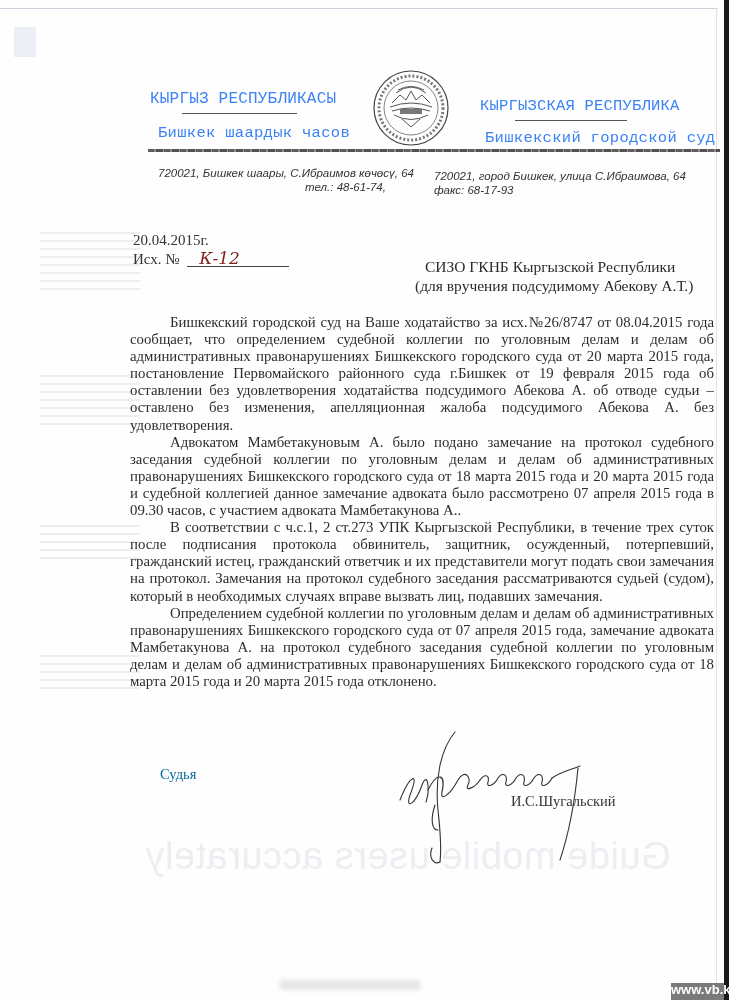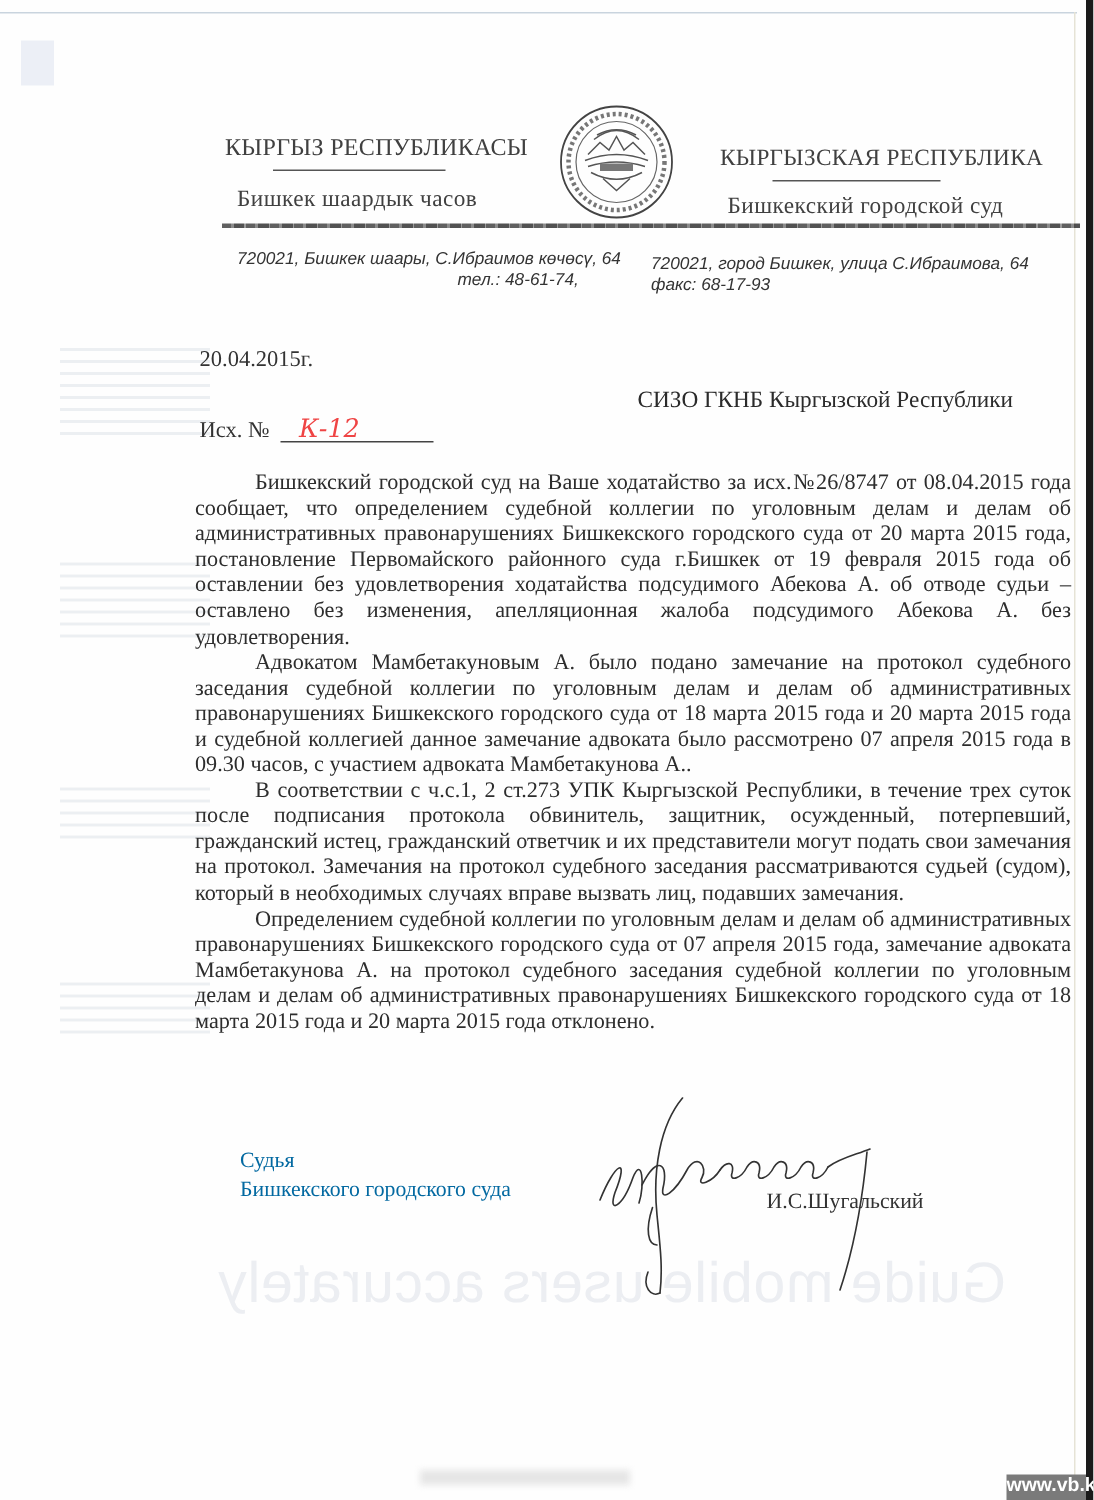--- a/index.html
+++ b/index.html
@@ -9,43 +9,43 @@
     font-family: "Liberation Serif", "DejaVu Serif", serif;
     color: #2a2a2a;
   }
   .page { position: absolute; left: 0; top: 0; width: 724px; height: 1000px; background: #fefefe; }
   .page-top-edge { position: absolute; left: 0; top: 8px; width: 718px; height: 1px; background: #c9d4de; }
   .page-right-edge { position: absolute; left: 716px; top: 8px; width: 1px; height: 992px; background: #e6e3d6; }
   .scan-strip { position: absolute; left: 724px; top: 0; width: 5px; height: 1000px; background: #1a1a1a; }
   .bleed-block { position: absolute; left: 14px; top: 27px; width: 22px; height: 30px; background: #eceff6; }
 
   
-  .hdr { position: absolute; font-family: Liberation Serif, serif; color: #404040; }
+  .hdr { position: absolute; font-family: Liberation Mono, monospace; color: #3b82f6; }
   .hdr-left-title { left: 150px; top: 90px; font-size: 16px; letter-spacing: 0.2px; }
   .hdr-left-rule { position: absolute; left: 182px; top: 113px; width: 115px; height: 1px; background: #555; }
   .hdr-left-sub { left: 158px; top: 124px; font-size: 15.5px; letter-spacing: 0.3px; }
   .hdr-right-title { left: 480px; top: 97px; font-size: 15.5px; letter-spacing: 0.2px; }
   .hdr-right-rule { position: absolute; left: 515px; top: 120px; width: 112px; height: 1px; background: #555; }
   .hdr-right-sub { left: 485px; top: 129px; font-size: 15.5px; letter-spacing: 0.3px; }
   .divider { position: absolute; left: 148px; top: 149px; width: 572px; height: 3px;
     background: repeating-linear-gradient(90deg, #444 0 6px, #777 6px 8px, #333 8px 15px, #888 15px 16px); opacity: 0.85; }
   .addr { position: absolute; font-family: "Liberation Sans", "DejaVu Sans", sans-serif; font-style: italic; font-size: 11.5px; color: #333; }
   .addr-left-1 { left: 158px; top: 167px; }
   .addr-left-2 { left: 305px; top: 181px; }
   .addr-right-1 { left: 434px; top: 170px; }
   .addr-right-2 { left: 434px; top: 184px; }
 
   .seal { position: absolute; left: 372px; top: 69px; width: 78px; height: 78px; }
 
   
   .meta { position: absolute; font-size: 15px; color: #333; }
   .meta-date { left: 133px; top: 232px; }
   .meta-out { left: 133px; top: 250px; }
-  .meta-out-num { font-family: "DejaVu Serif", serif; font-style: italic; font-size: 17px; color: #ef4444;
-    display: inline-block; min-width: 90px; border-bottom: 1px solid #444; margin-left: 4px; padding-left: 12px; line-height: 16px; margin-top: 28px; }
+  .meta-out-num { font-family: "DejaVu Serif", serif; font-style: italic; font-size: 17px; color: #7f1d1d;
+    display: inline-block; min-width: 90px; border-bottom: 1px solid #444; margin-left: 4px; padding-left: 12px; line-height: 16px; }
 
   .addressee { position: absolute; left: 425px; top: 257px; font-size: 15.5px; color: #2b2b2b; }
   .addressee div { line-height: 19px; }
   .addressee .line2 { margin-left: -10px; }
 
   
   .body { position: absolute; left: 130px; top: 314px; width: 584px; font-size: 14.8px; line-height: 17.1px; color: #2d2d2d; text-align: justify; }
   .body p { margin: 0; text-indent: 40px; }
   .body p + p { margin-top: 0; }
   .body p.last { text-indent: 40px; }
@@ -142,32 +142,32 @@
 <div class="addr addr-right-2">факс: 68-17-93</div>
 
 <div class="meta meta-date">20.04.2015г.</div>
 <div class="meta meta-out">
   <span>Исх. №</span>
   <span class="meta-out-num">К-12</span>
 </div>
 
 <div class="addressee">
   <div>СИЗО ГКНБ Кыргызской Республики</div>
+  <div class="line2">(для вручения подсудимому Абекову А.Т.)</div>
 </div>
 
 <div class="body">
   <p>Бишкекский городской суд на Ваше ходатайство за исх.№26/8747 от 08.04.2015 года сообщает, что определением судебной коллегии по уголовным делам и делам об административных правонарушениях Бишкекского городского суда от 20 марта 2015 года, постановление Первомайского районного суда г.Бишкек от 19 февраля 2015 года об оставлении без удовлетворения ходатайства подсудимого Абекова А. об отводе судьи – оставлено без изменения, апелляционная жалоба подсудимого Абекова А. без удовлетворения.</p>
   <p>Адвокатом Мамбетакуновым А. было подано замечание на протокол судебного заседания судебной коллегии по уголовным делам и делам об административных правонарушениях Бишкекского городского суда от 18 марта 2015 года и 20 марта 2015 года и судебной коллегией данное замечание адвоката было рассмотрено 07 апреля 2015 года в 09.30 часов, с участием адвоката Мамбетакунова А..</p>
   <p>В соответствии с ч.с.1, 2 ст.273 УПК Кыргызской Республики, в течение трех суток после подписания протокола обвинитель, защитник, осужденный, потерпевший, гражданский истец, гражданский ответчик и их представители могут подать свои замечания на протокол. Замечания на протокол судебного заседания рассматриваются судьей (судом), который в необходимых случаях вправе вызвать лиц, подавших замечания.</p>
   <p>Определением судебной коллегии по уголовным делам и делам об административных правонарушениях Бишкекского городского суда от 07 апреля 2015 года, замечание адвоката Мамбетакунова А. на протокол судебного заседания судебной коллегии по уголовным делам и делам об административных правонарушениях Бишкекского городского суда от 18 марта 2015 года и 20 марта 2015 года отклонено.</p>
 </div>
 
 <div class="sig-left">
   <div>Судья</div>
-  <div>Бишкекского городского суда</div>
 </div>
 <svg class="signature" viewBox="0 0 230 135">
   <g fill="none" stroke="#333" stroke-width="1.1" stroke-linecap="round">
     <path d="M75 2 C60 20, 55 50, 58 80 C60 100, 62 115, 60 132"></path>
     <path d="M20 70 C30 45, 40 40, 30 65 C25 80, 35 75, 42 55 C48 40, 50 60, 46 72"></path>
     <path d="M48 60 C58 40, 66 45, 62 62 C60 72, 70 65, 78 50 C85 38, 92 48, 88 55 C84 62, 95 58, 100 50"></path>
     <path d="M100 50 C104 44, 110 44, 108 52 C106 58, 114 56, 118 48 C122 42, 128 44, 126 52 C124 58, 132 56, 136 48 C140 42, 146 44, 144 52 C142 58, 150 56, 154 48 C158 42, 164 44, 162 52 C160 58, 168 56, 172 48"></path>
     <path d="M172 48 C180 42, 190 40, 200 36"></path>
     <path d="M198 38 C195 70, 190 100, 180 130"></path>
     <path d="M55 75 C50 90, 52 100, 58 100"></path>

